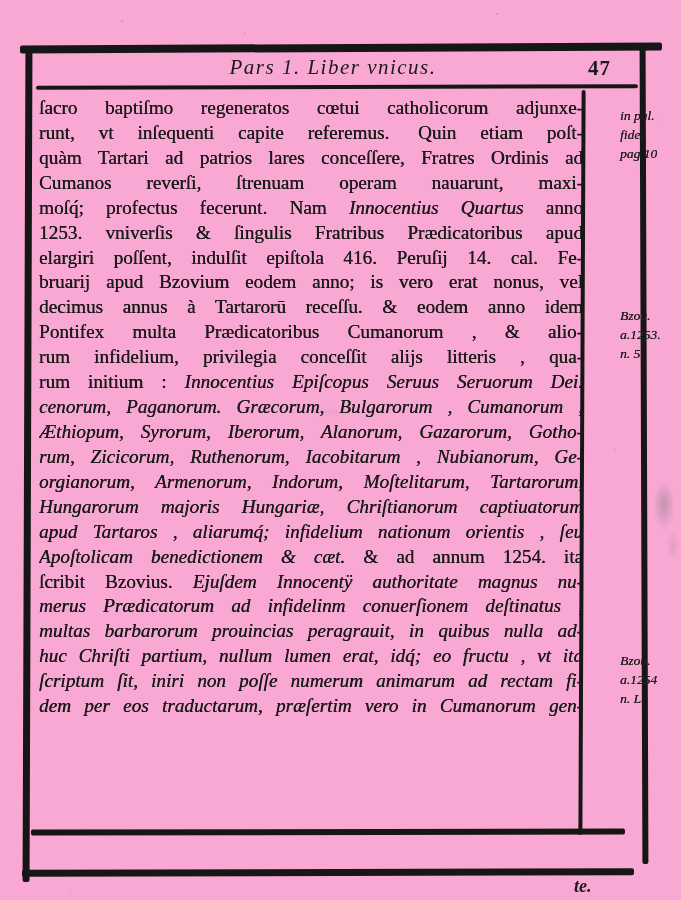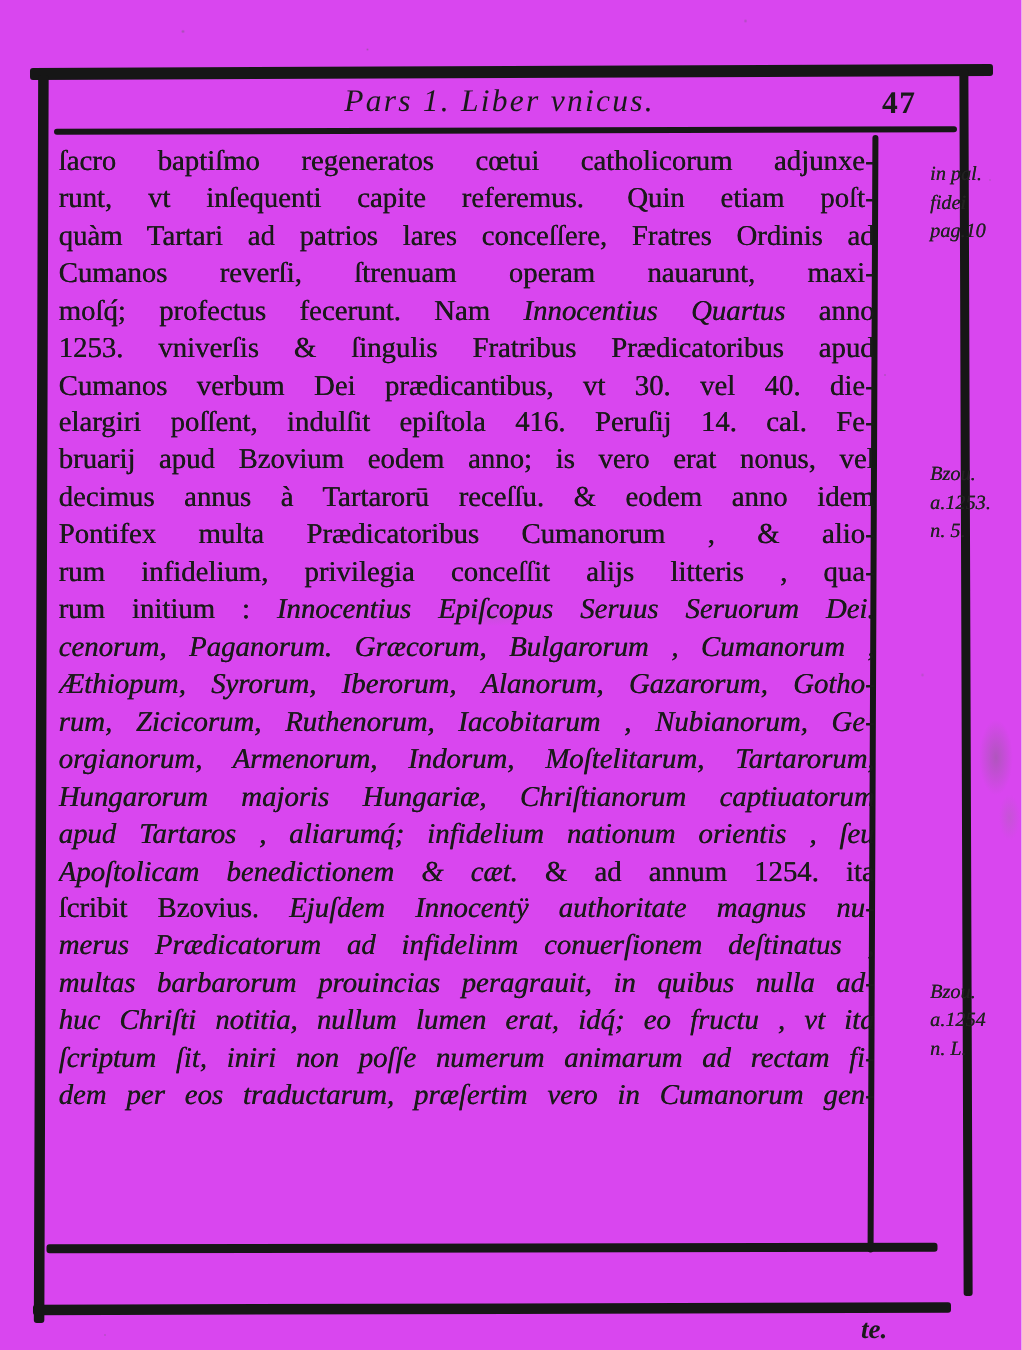--- a/index.html
+++ b/index.html
@@ -1,18 +1,18 @@
 <!DOCTYPE html>
 <html><head>
 <meta charset="utf-8">
 <style>
   html,body{margin:0;padding:0;background:#f7f7f4;}
   .page{
     position:relative;width:681px;height:900px;overflow:hidden;
-    background:#d946ef;
+    background:#f9a8d4;
     font-family:"Liberation Serif","DejaVu Serif",serif;
     color:#1a1a1a;
   }
   
   .page::before{
     content:"";position:absolute;inset:0;pointer-events:none;
     background:
       radial-gradient(ellipse 16px 36px at 664px 505px, rgba(110,110,110,.38), transparent 70%),
       radial-gradient(ellipse 10px 22px at 673px 545px, rgba(130,130,130,.22), transparent 70%),
       radial-gradient(circle 2px at 122px 21px, rgba(90,90,90,.45), transparent 70%),
@@ -78,38 +78,37 @@
   </div>
   <div class="page-number">47</div>
 
   <div class="text-block" id="text-block">
       <div class="line"><span>ſacro baptiſmo regeneratos cœtui catholicorum adjunxe-</span></div>
       <div class="line"><span>runt, vt inſequenti capite referemus.  Quin etiam poſt-</span></div>
       <div class="line"><span>quàm Tartari ad patrios lares conceſſere, Fratres Ordinis ad</span></div>
       <div class="line"><span>Cumanos reverſi, ſtrenuam operam nauarunt, maxi-</span></div>
       <div class="line"><span>moſq́; profectus fecerunt. Nam </span><span class="it">Innocentius Quartus</span><span> anno</span></div>
       <div class="line"><span>1253. vniverſis &amp; ſingulis Fratribus Prædicatoribus apud</span></div>
-      <div class="line"><span>Cumanos verbum Dei prædicantibus, vt 30. vel 40. die-</span></div>
       <div class="line"><span>elargiri poſſent, indulſit epiſtola 416. Peruſij 14. cal. Fe-</span></div>
       <div class="line"><span>bruarij apud Bzovium eodem anno; is vero erat nonus, vel</span></div>
       <div class="line"><span>decimus annus à Tartarorū receſſu. &amp; eodem anno idem</span></div>
       <div class="line"><span>Pontifex multa Prædicatoribus Cumanorum , &amp; alio-</span></div>
       <div class="line"><span>rum infidelium, privilegia conceſſit alijs litteris , qua-</span></div>
       <div class="line"><span>rum initium : </span><span class="it">Innocentius Epiſcopus Seruus Seruorum Dei.</span></div>
       <div class="line"><span class="it">cenorum, Paganorum. Græcorum, Bulgarorum , Cumanorum ,</span></div>
       <div class="line"><span class="it">Æthiopum, Syrorum, Iberorum, Alanorum, Gazarorum, Gotho-</span></div>
       <div class="line"><span class="it">rum, Zicicorum, Ruthenorum, Iacobitarum , Nubianorum, Ge-</span></div>
       <div class="line"><span class="it">orgianorum, Armenorum, Indorum, Moſtelitarum, Tartarorum,</span></div>
       <div class="line"><span class="it">Hungarorum majoris Hungariæ, Chriſtianorum captiuatorum</span></div>
       <div class="line"><span class="it">apud Tartaros , aliarumq́; infidelium nationum orientis , ſeu</span></div>
       <div class="line"><span class="it">Apoſtolicam benedictionem &amp; cæt.</span><span> &amp; ad annum 1254. ita</span></div>
       <div class="line"><span>ſcribit Bzovius. </span><span class="it">Ejuſdem Innocentÿ authoritate magnus nu-</span></div>
       <div class="line"><span class="it">merus Prædicatorum ad infidelinm conuerſionem deſtinatus ,</span></div>
       <div class="line"><span class="it">multas barbarorum prouincias peragrauit, in quibus nulla ad-</span></div>
-      <div class="line"><span class="it">huc Chriſti notitia, nullum lumen erat, idq́; eo fructu , vt ita</span></div>
+      <div class="line"><span class="it">huc Chriſti partium, nullum lumen erat, idq́; eo fructu , vt ita</span></div>
       <div class="line"><span class="it">ſcriptum ſit, iniri non poſſe numerum animarum ad rectam fi-</span></div>
       <div class="line"><span class="it">dem per eos traductarum, præſertim vero in Cumanorum gen-</span></div>
     </div>
 
   <div class="margin-note note-1">
       <div class="mline">in pal.</div>
       <div class="mline">fidei</div>
       <div class="mline">pag.10</div>
     </div>
   <div class="margin-note note-2">

